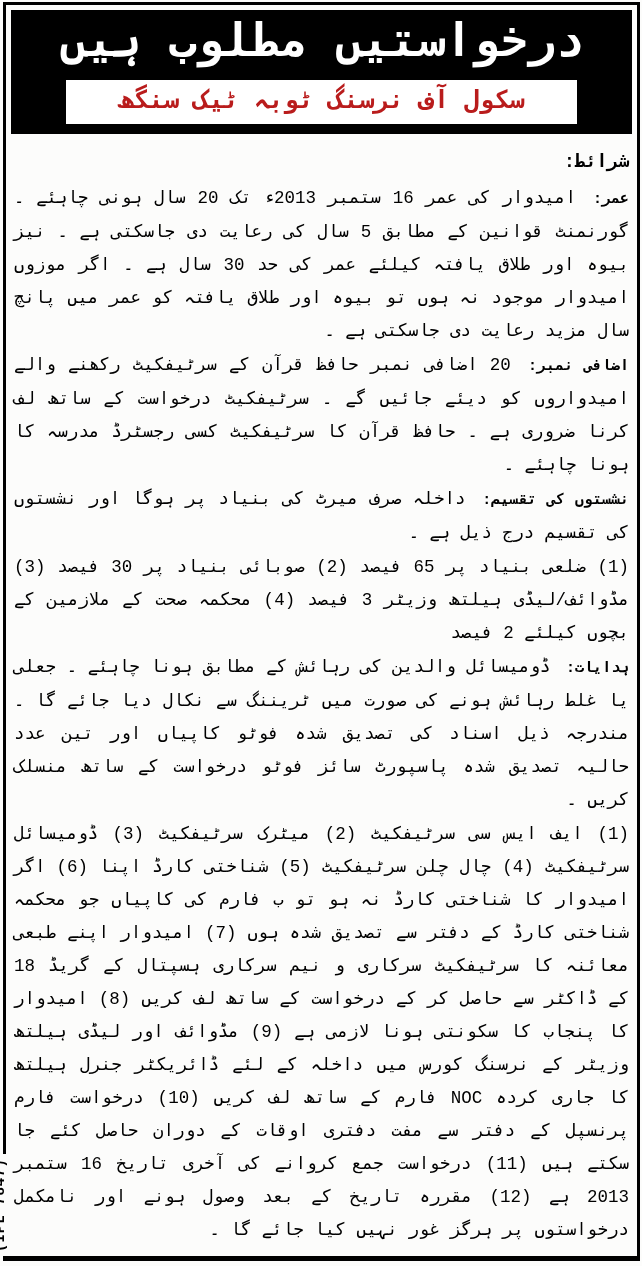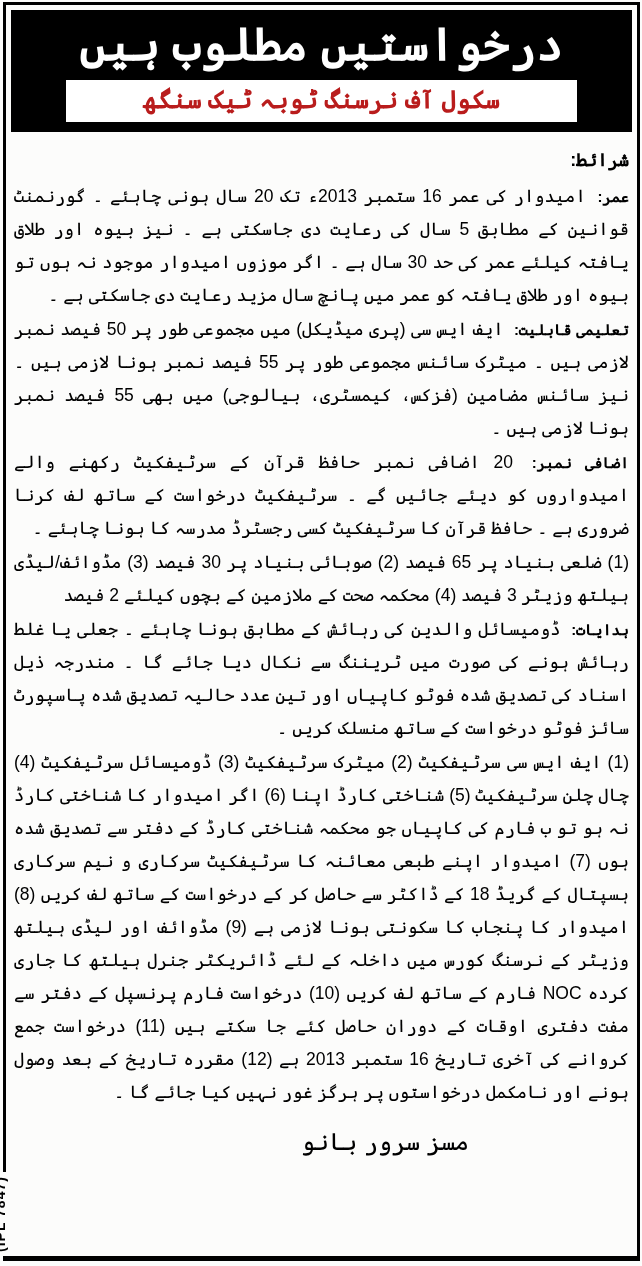--- a/index.html
+++ b/index.html
@@ -3,21 +3,21 @@
 <meta charset="utf-8">
 <style>
   html, body { margin: 0; padding: 0; background: #ffffff; }
   .page {
     position: relative;
     width: 642px;
     height: 1266px;
     background: #fcfcfb;
     overflow: hidden;
     color: #000;
-    font-family: Liberation Sans, sans-serif;
+    font-family: Liberation Mono, monospace;
   }
   .frame {
     position: absolute;
     left: 3px; top: 2px; right: 2px; bottom: 5px;
     border: 3px solid #000;
     border-bottom-width: 5px;
     box-sizing: border-box;
   }
   
   .header {
@@ -101,30 +101,30 @@
 
     <div class="bodytext">
 
       <div class="heading">شرائط:</div>
 
       <p class="para">
         <span class="lead">عمر:</span>
         <span>امیدوار کی عمر 16 ستمبر 2013ء تک 20 سال ہونی چاہئے ۔ گورنمنٹ قوانین کے مطابق 5 سال کی رعایت دی جاسکتی ہے ۔ نیز بیوہ اور طلاق یافتہ کیلئے عمر کی حد 30 سال ہے ۔ اگر موزوں امیدوار موجود نہ ہوں تو بیوہ اور طلاق یافتہ کو عمر میں پانچ سال مزید رعایت دی جاسکتی ہے ۔</span>
       </p>
 
-      <p class="para">
-        <span class="lead">تعلیمی قابلیت:</span>
-        <span>ایف ایس سی (پری میڈیکل) میں مجموعی طور پر 50 فیصد نمبر لازمی ہیں ۔ میٹرک سائنس مجموعی طور پر 55 فیصد نمبر ہونا لازمی ہیں ۔ نیز سائنس مضامین (فزکس، کیمسٹری، بیالوجی) میں بھی 55 فیصد نمبر ہونا لازمی ہیں ۔</span>
-      </p>
 
       <p class="para">
         <span class="lead">اضافی نمبر:</span>
         <span>20 اضافی نمبر حافظ قرآن کے سرٹیفکیٹ رکھنے والے امیدواروں کو دیئے جائیں گے ۔ سرٹیفکیٹ درخواست کے ساتھ لف کرنا ضروری ہے ۔ حافظ قرآن کا سرٹیفکیٹ کسی رجسٹرڈ مدرسہ کا ہونا چاہئے ۔</span>
       </p>
 
+      <p class="para">
+        <span class="lead">نشستوں کی تقسیم:</span>
+        <span>داخلہ صرف میرٹ کی بنیاد پر ہوگا اور نشستوں کی تقسیم درج ذیل ہے ۔</span>
+      </p>
       <p class="para">(1) ضلعی بنیاد پر 65 فیصد (2) صوبائی بنیاد پر 30 فیصد (3) مڈوائف/لیڈی ہیلتھ وزیٹر 3 فیصد (4) محکمہ صحت کے ملازمین کے بچوں کیلئے 2 فیصد</p>
 
       <p class="para">
         <span class="lead">ہدایات:</span>
         <span>ڈومیسائل والدین کی رہائش کے مطابق ہونا چاہئے ۔ جعلی یا غلط رہائش ہونے کی صورت میں ٹریننگ سے نکال دیا جائے گا ۔ مندرجہ ذیل اسناد کی تصدیق شدہ فوٹو کاپیاں اور تین عدد حالیہ تصدیق شدہ پاسپورٹ سائز فوٹو درخواست کے ساتھ منسلک کریں ۔</span>
       </p>
 
       <p class="para">(1) ایف ایس سی سرٹیفکیٹ (2) میٹرک سرٹیفکیٹ (3) ڈومیسائل سرٹیفکیٹ (4) چال چلن سرٹیفکیٹ (5) شناختی کارڈ اپنا (6) اگر امیدوار کا شناختی کارڈ نہ ہو تو ب فارم کی کاپیاں جو محکمہ شناختی کارڈ کے دفتر سے تصدیق شدہ ہوں (7) امیدوار اپنے طبعی معائنہ کا سرٹیفکیٹ سرکاری و نیم سرکاری ہسپتال کے گریڈ 18 کے ڈاکٹر سے حاصل کر کے درخواست کے ساتھ لف کریں (8) امیدوار کا پنجاب کا سکونتی ہونا لازمی ہے (9) مڈوائف اور لیڈی ہیلتھ وزیٹر کے نرسنگ کورس میں داخلہ کے لئے ڈائریکٹر جنرل ہیلتھ کا جاری کردہ NOC فارم کے ساتھ لف کریں (10) درخواست فارم پرنسپل کے دفتر سے مفت دفتری اوقات کے دوران حاصل کئے جا سکتے ہیں (11) درخواست جمع کروانے کی آخری تاریخ 16 ستمبر 2013 ہے (12) مقررہ تاریخ کے بعد وصول ہونے اور نامکمل درخواستوں پر ہرگز غور نہیں کیا جائے گا ۔</p>
     </div>
 

